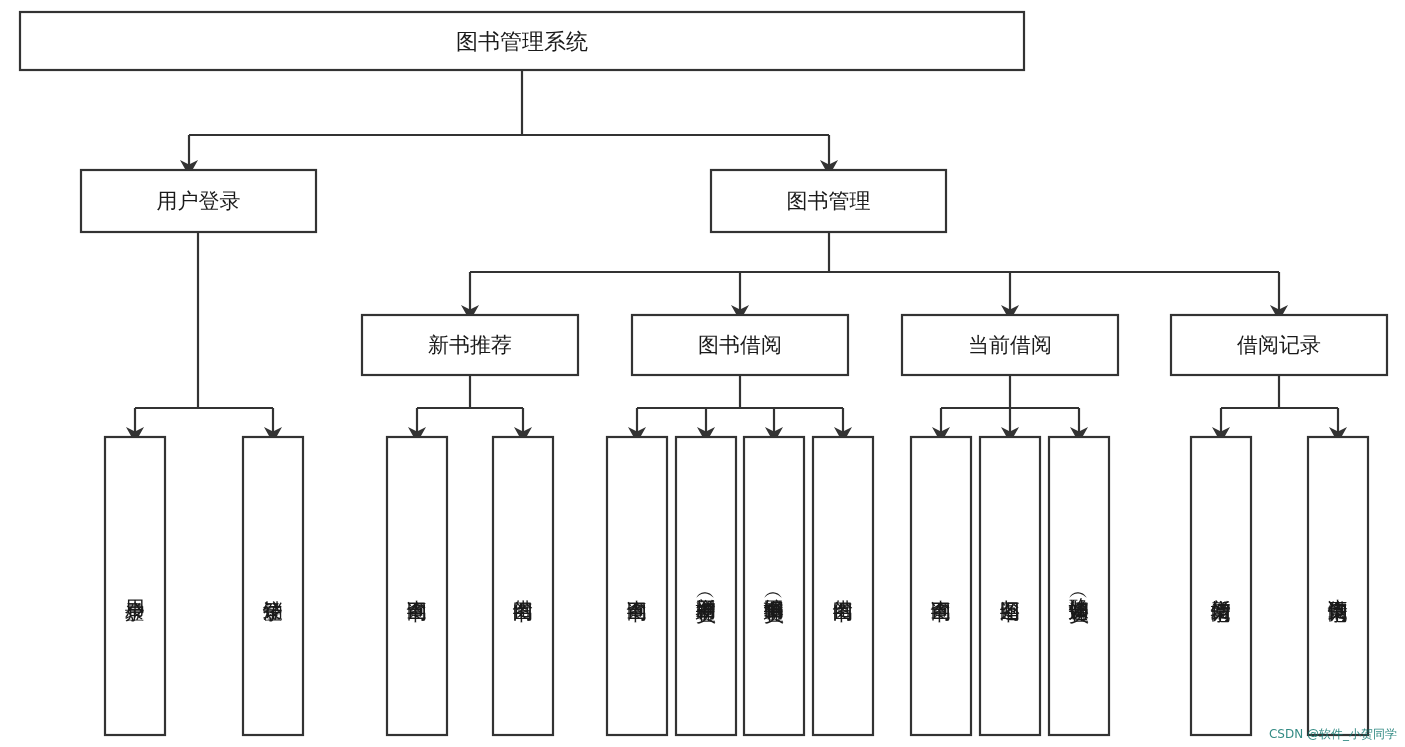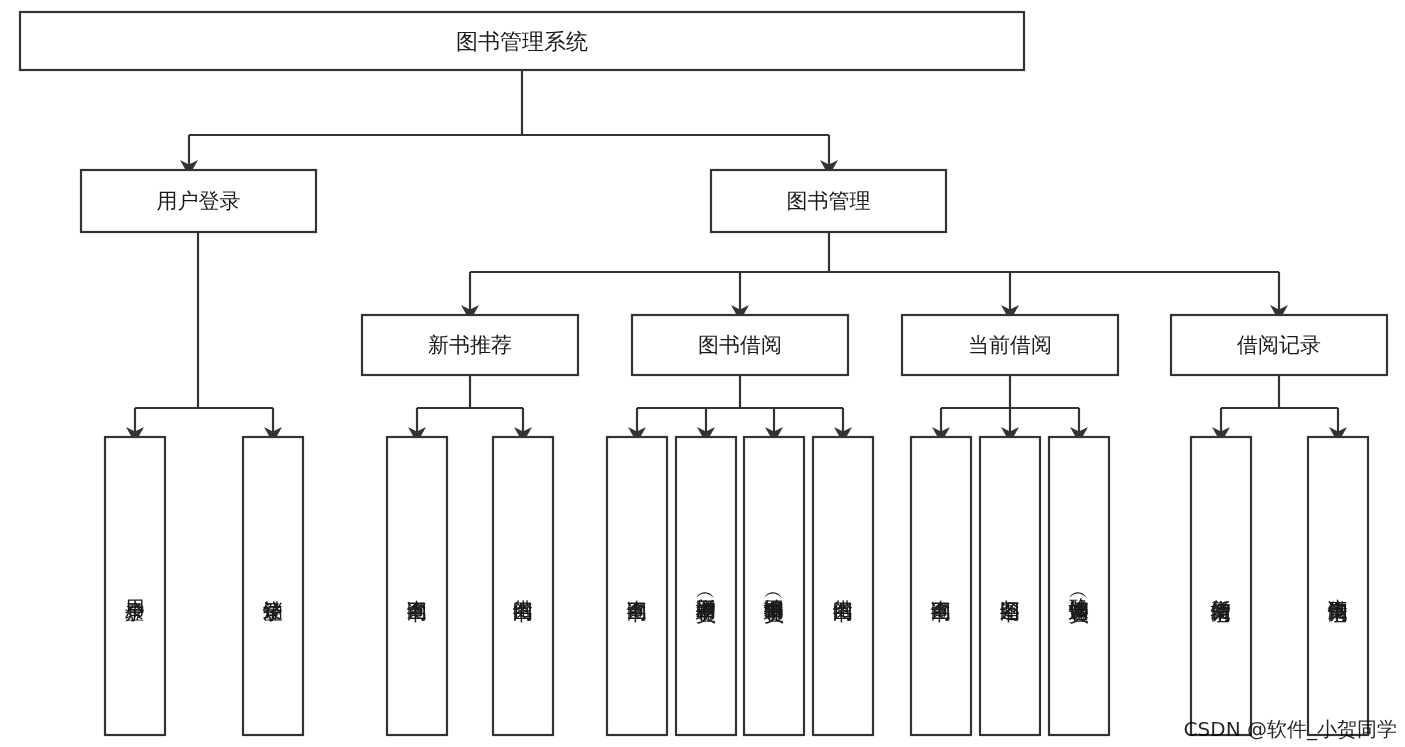--- a/index.html
+++ b/index.html
@@ -69,22 +69,22 @@
     color: #1a1a1a;
     letter-spacing: 1px;
     white-space: nowrap;
     pointer-events: none;
   }
   .watermark {
     position: absolute;
     right: 8px;
     bottom: 4px;
     font-family: "DejaVu Sans", "Liberation Sans", sans-serif;
-    font-size: 20px;
-    color: #000000;
+    font-size: 12px;
+    color: #0f766e;
     opacity: 0.85;
     white-space: nowrap;
   }
 </style>
 </head>
 <body>
 
 <div id="diagram-root">
 
   <svg class="flow" viewBox="0 0 1405 747">

